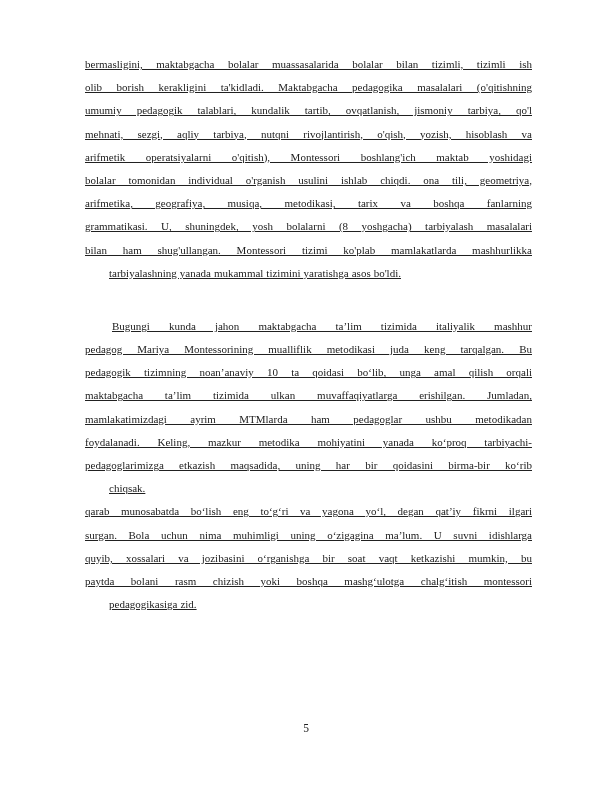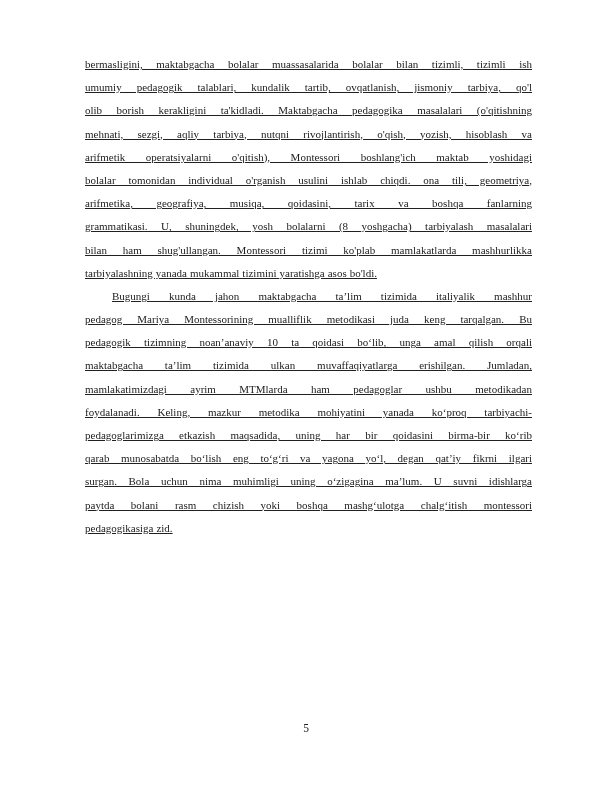--- a/index.html
+++ b/index.html
@@ -31,62 +31,66 @@
     line-height: 23.2px;
     height: 23.2px;
     text-align: justify;
     text-align-last: justify;
     word-spacing: 0.02em;
     white-space: normal;
     text-decoration: underline;
   }
   .line.final {
     text-align-last: left;
+    margin-left: 24px;
   }
   .line.indent {
     text-indent: 27px;
+    margin-top: 30px;
   }
   .page-number {
     position: absolute;
     top: 721px;
     left: 0;
     width: 612px;
     text-align: center;
     font-size: 11.5px;
     line-height: 14px;
     color: #212121;
   }
 </style>
 </head>
 <body>
 
 <div class="sheet">
   <div class="text-block">
       <div class="paragraph">
         <div class="line">bermasligini, maktabgacha bolalar muassasalarida bolalar bilan tizimli, tizimli ish</div>
+        <div class="line">olib borish kerakligini ta'kidladi. Maktabgacha pedagogika masalalari (o'qitishning</div>
         <div class="line">umumiy pedagogik talablari, kundalik tartib, ovqatlanish, jismoniy tarbiya, qo'l</div>
-        <div class="line">olib borish kerakligini ta'kidladi. Maktabgacha pedagogika masalalari (o'qitishning</div>
         <div class="line">mehnati, sezgi, aqliy tarbiya, nutqni rivojlantirish, o'qish, yozish, hisoblash va</div>
         <div class="line">arifmetik operatsiyalarni o'qitish), Montessori boshlang'ich maktab yoshidagi</div>
         <div class="line">bolalar tomonidan individual o'rganish usulini ishlab chiqdi. ona tili, geometriya,</div>
-        <div class="line">arifmetika, geografiya, musiqa, qoidasini, tarix va boshqa fanlarning</div>
+        <div class="line">arifmetika, geografiya, musiqa, metodikasi, tarix va boshqa fanlarning</div>
         <div class="line">grammatikasi. U, shuningdek, yosh bolalarni (8 yoshgacha) tarbiyalash masalalari</div>
         <div class="line">bilan ham shug'ullangan. Montessori tizimi ko'plab mamlakatlarda mashhurlikka</div>
         <div class="line final">tarbiyalashning yanada mukammal tizimini yaratishga asos bo'ldi.</div>
       </div>
       <div class="paragraph">
         <div class="line indent">Bugungi kunda jahon maktabgacha ta’lim tizimida italiyalik mashhur</div>
         <div class="line">pedagog Mariya Montessorining mualliflik metodikasi juda keng tarqalgan. Bu</div>
         <div class="line">pedagogik tizimning noan’anaviy 10 ta qoidasi bo‘lib, unga amal qilish orqali</div>
         <div class="line">maktabgacha ta’lim tizimida ulkan muvaffaqiyatlarga erishilgan. Jumladan,</div>
         <div class="line">mamlakatimizdagi ayrim MTMlarda ham pedagoglar ushbu metodikadan</div>
         <div class="line">foydalanadi. Keling, mazkur metodika mohiyatini yanada ko‘proq tarbiyachi-</div>
         <div class="line">pedagoglarimizga etkazish maqsadida, uning har bir qoidasini birma-bir ko‘rib</div>
+        <div class="line final">chiqsak.</div>
       </div>
       <div class="paragraph">
         <div class="line">qarab munosabatda bo‘lish eng to‘g‘ri va yagona yo‘l, degan qat’iy fikrni ilgari</div>
         <div class="line">surgan. Bola uchun nima muhimligi uning o‘zigagina ma’lum. U suvni idishlarga</div>
+        <div class="line">quyib, xossalari va jozibasini o‘rganishga bir soat vaqt ketkazishi mumkin, bu</div>
         <div class="line">paytda bolani rasm chizish yoki boshqa mashg‘ulotga chalg‘itish montessori</div>
         <div class="line final">pedagogikasiga zid.</div>
       </div>
     </div>
   <div class="page-number">5</div>
 </div>
 
 </body></html>

